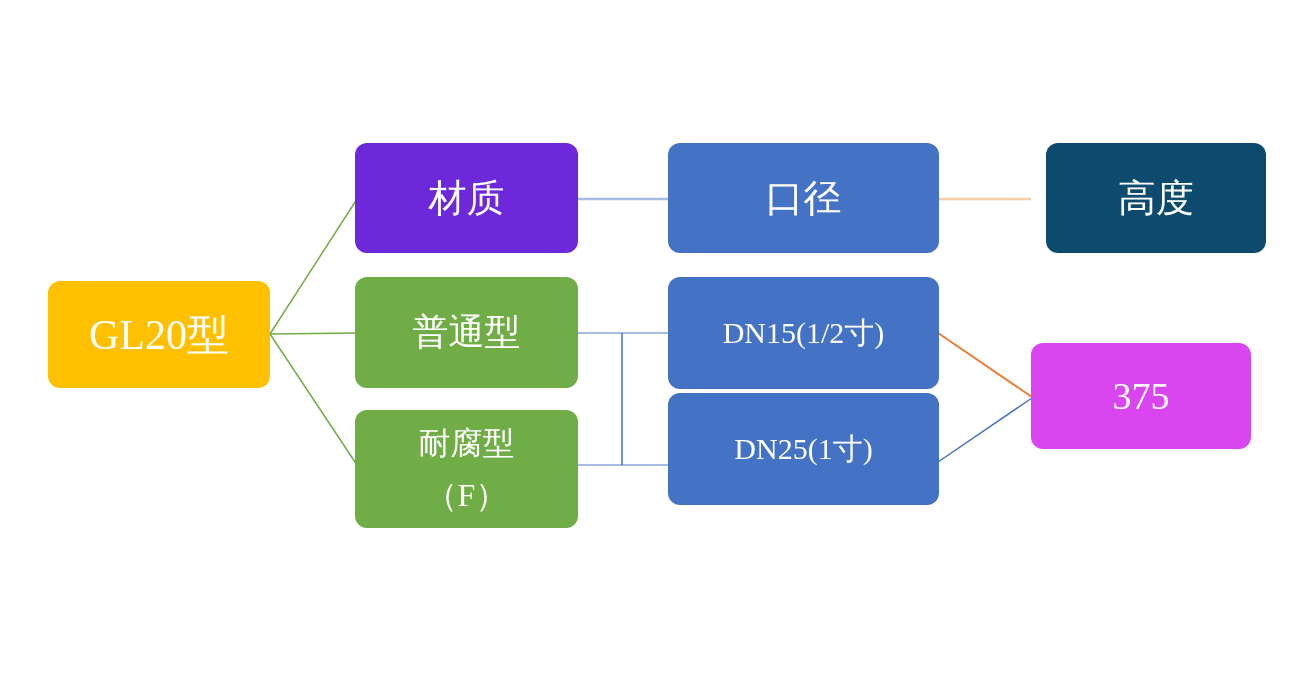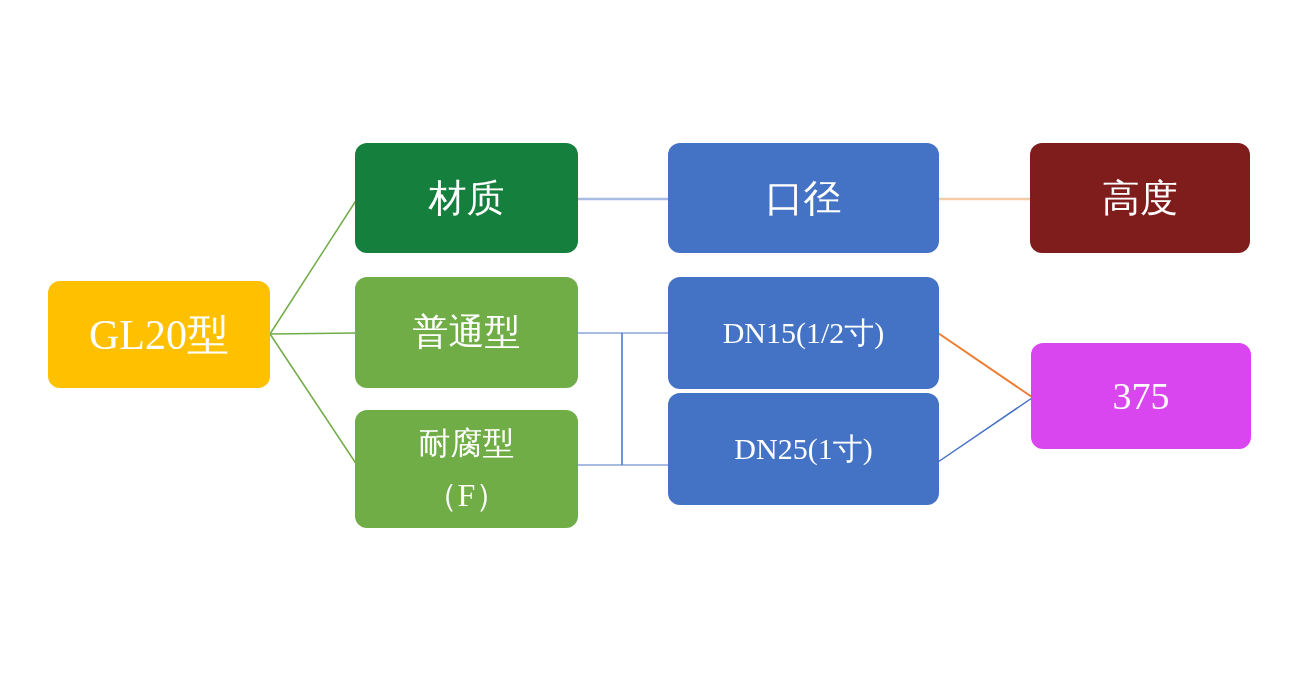--- a/index.html
+++ b/index.html
@@ -58,21 +58,21 @@
     <line x1="577" y1="465" x2="669" y2="465" stroke-width="2" stroke="#A6BCE0"></line>
     <line x1="622" y1="333" x2="622" y2="465" stroke-width="1.5" stroke="#4472C4"></line>
     <line x1="938" y1="333" x2="1032" y2="397" stroke-width="2" stroke="#ED7D31"></line>
     <line x1="938" y1="462" x2="1032" y2="398" stroke-width="1.5" stroke="#4472C4"></line>
   </svg>
 
   <div class="node node-root" style="background-color: rgb(255, 192, 0);">
     <span>GL20型</span>
   </div>
 
-  <div class="node node-material" style="background-color: #15803d;">
+  <div class="node node-material" style="background-color: #6d28d9;">
     <span>材质</span>
   </div>
 
   <div class="node node-normal" style="background-color: rgb(112, 173, 71); text-align: right;">
     <span>普通型</span>
   </div>
 
   <div class="node node-corrosion" style="background-color: rgb(112, 173, 71);">
     <span>耐腐型</span>
     <span>（F）</span>
@@ -83,21 +83,21 @@
   </div>
 
   <div class="node node-dn15" style="background-color: rgb(68, 114, 196);">
     <span>DN15(1/2寸)</span>
   </div>
 
   <div class="node node-dn25" style="background-color: rgb(68, 114, 196);">
     <span>DN25(1寸)</span>
   </div>
 
-  <div class="node node-height" style="background-color: #7f1d1d;">
+  <div class="node node-height" style="background-color: #0c4a6e; margin-left: 16px;">
     <span>高度</span>
   </div>
 
   <div class="node node-height-val" style="background-color: #d946ef;">
     <span>375</span>
   </div>
 
 </div>
 
 </body></html>

